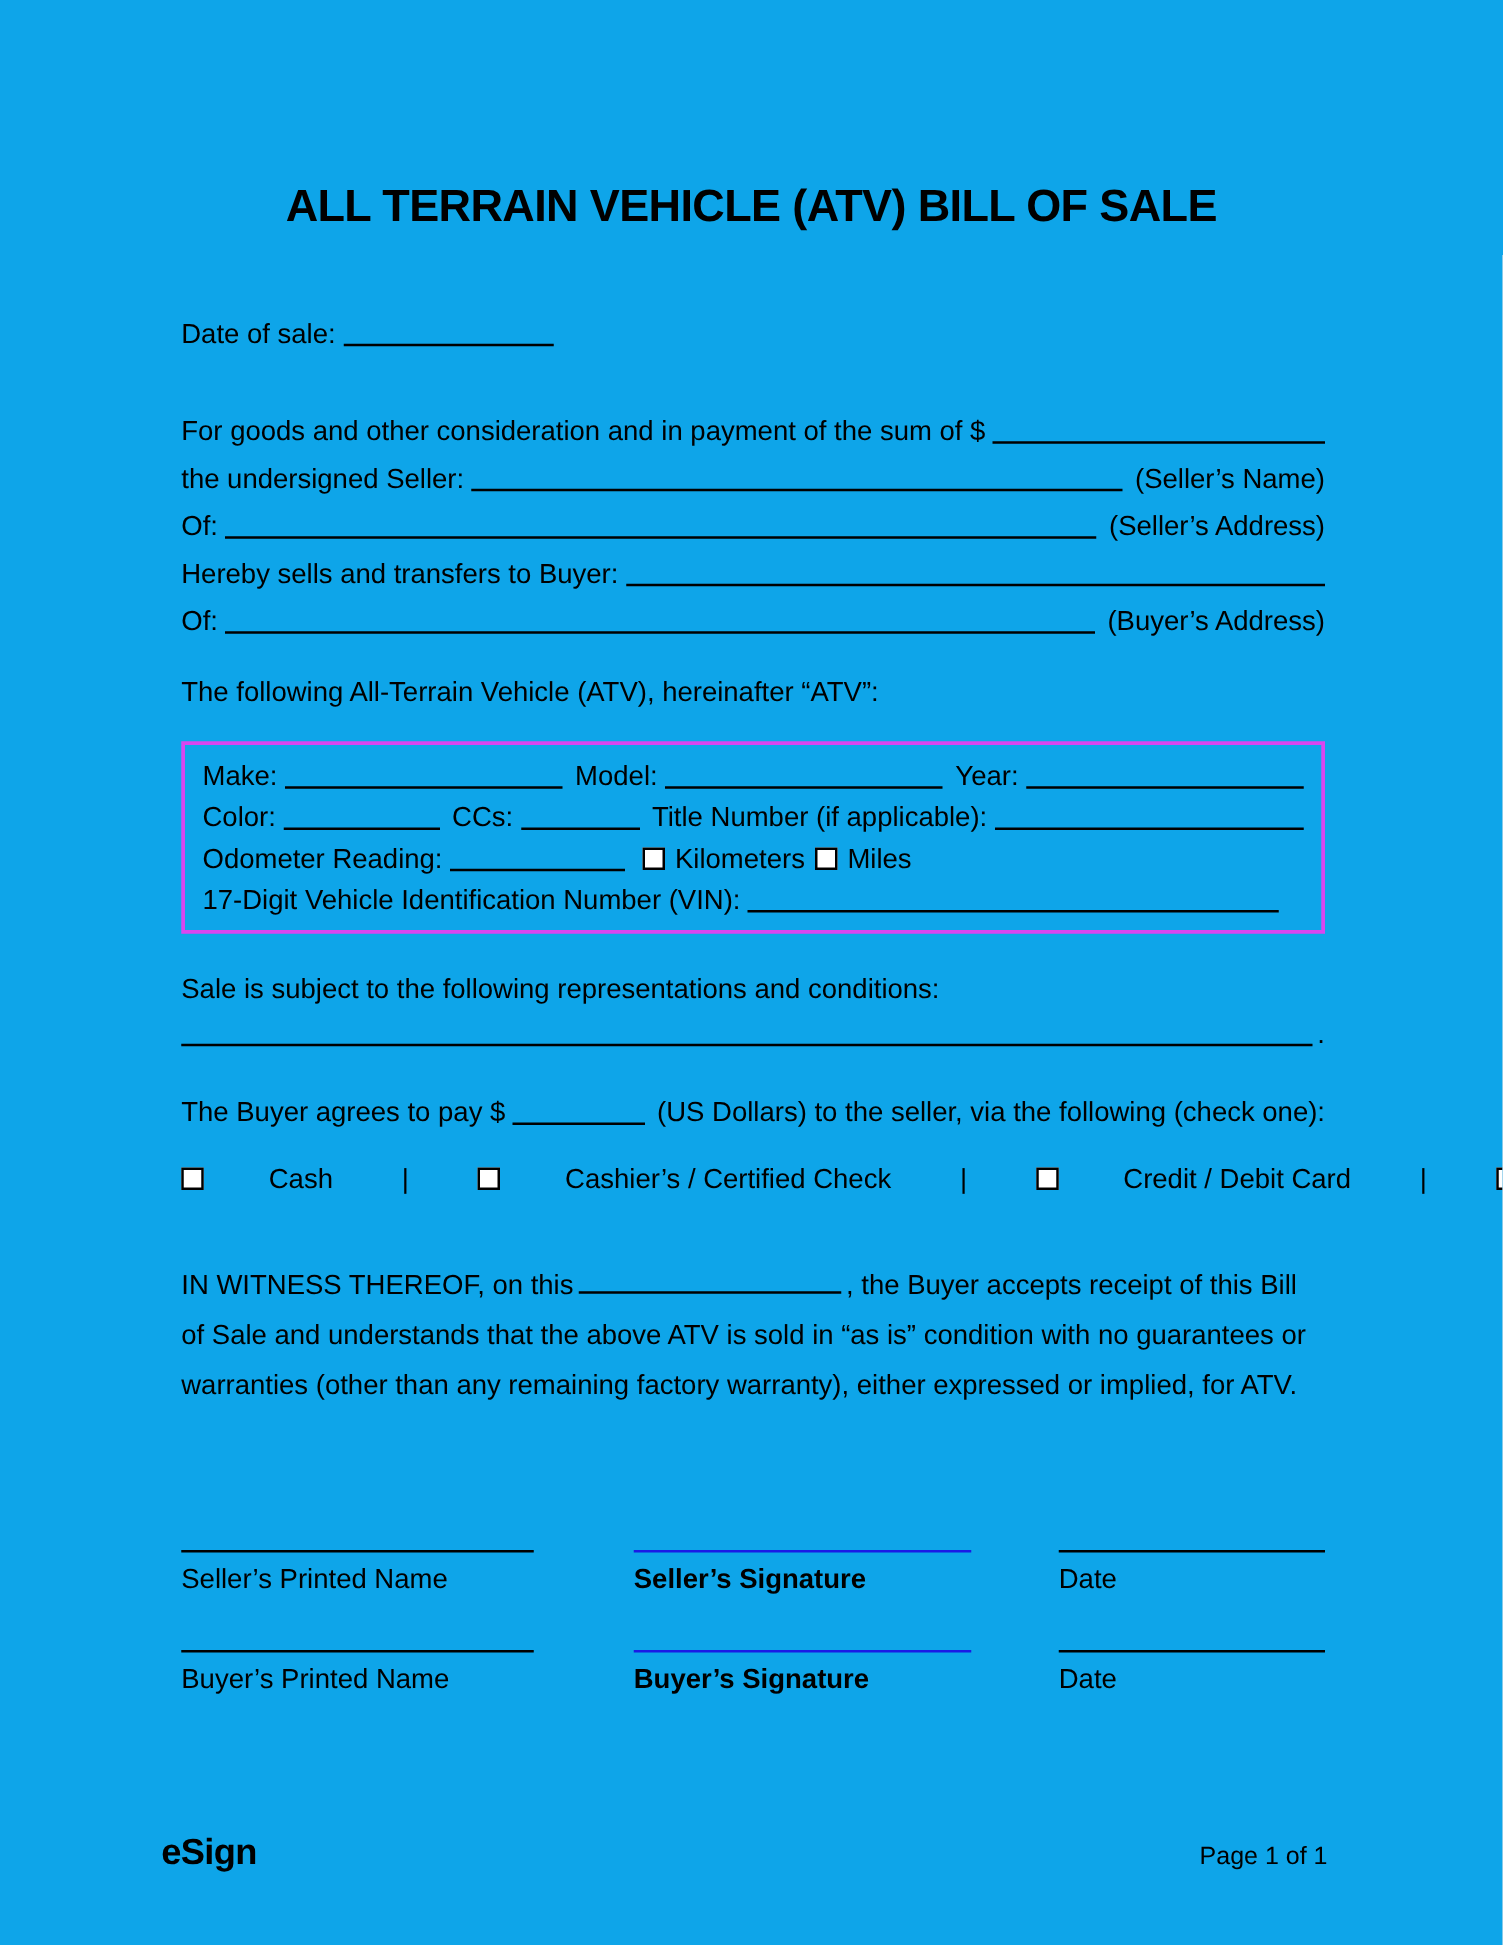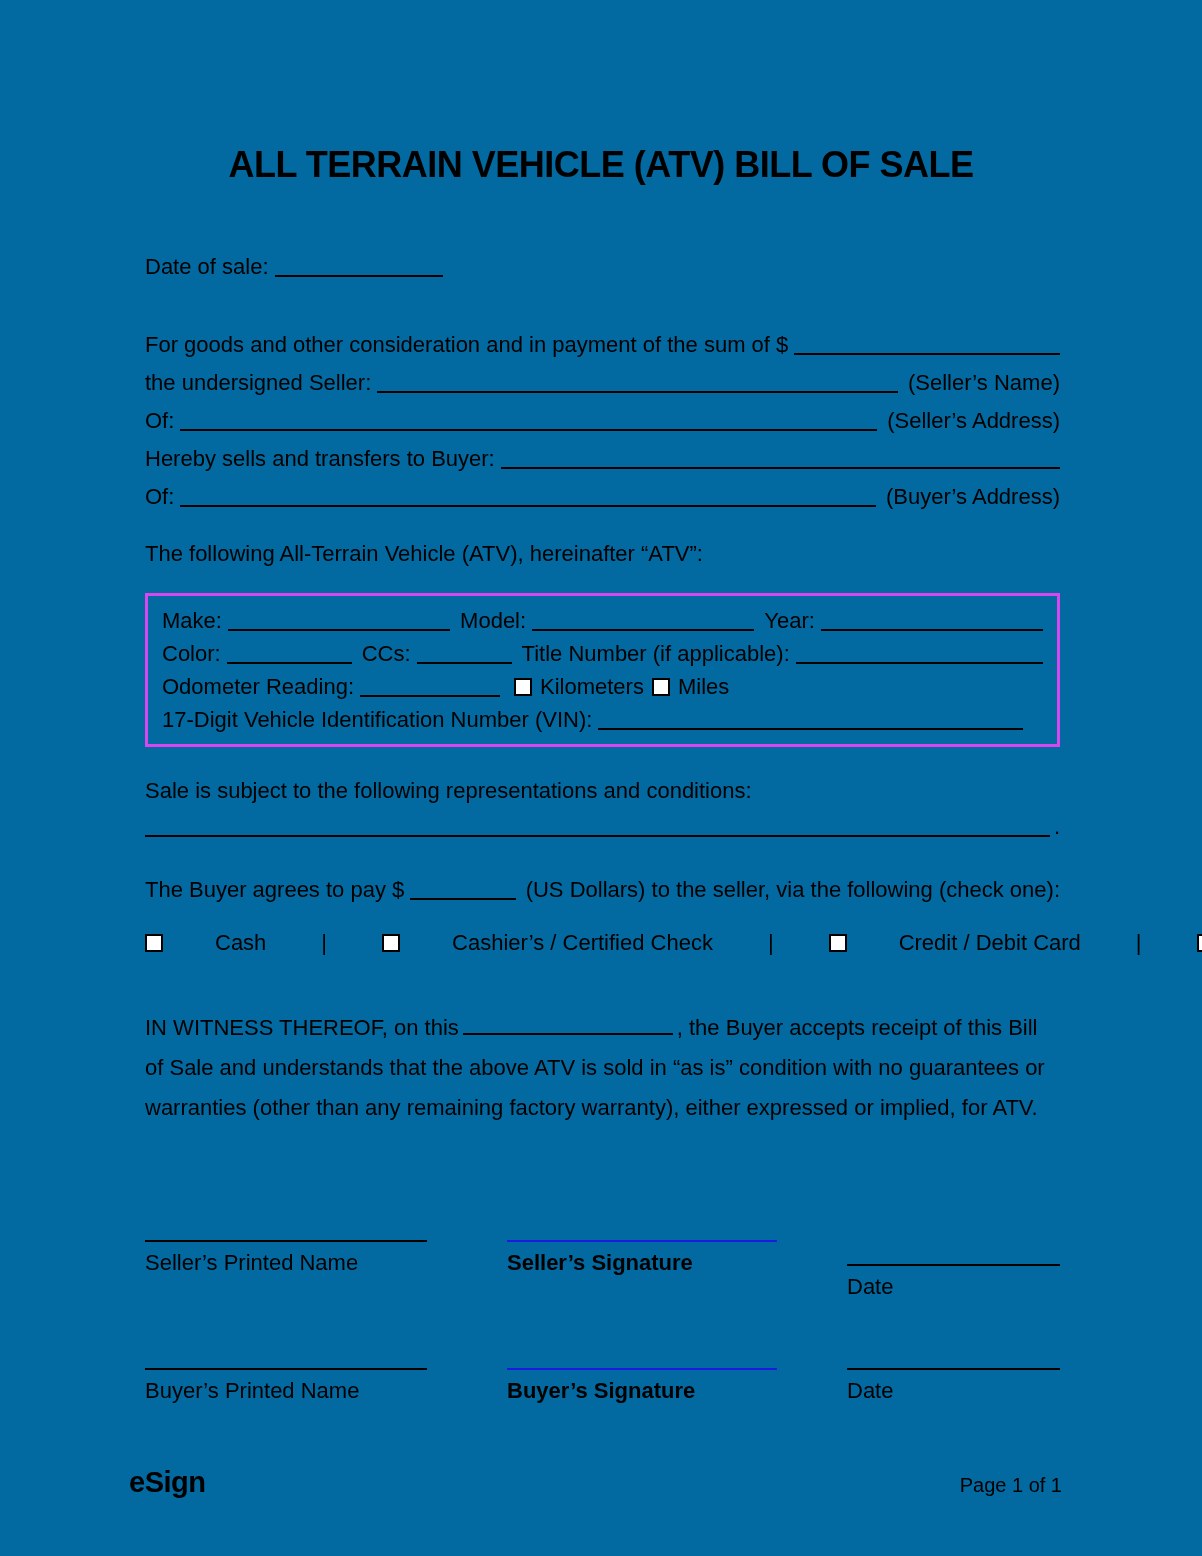--- a/index.html
+++ b/index.html
@@ -1,20 +1,20 @@
 <!DOCTYPE html>
 <html><head>
 <meta charset="utf-8">
 <style>
   html,body { margin:0; padding:0; background:#e8e8e8; }
   .page {
     position:relative;
     width:1202px; height:1556px;
     margin:0 auto;
-    background:#0369a1;
+    background:#0ea5e9;
     font-family:"Liberation Sans", sans-serif;
     font-size:22px;
     color:#000;
     overflow:hidden;
   }
   h1.title {
     margin:143px 0 0 0;
     text-align:center;
     font-size:36px;
     line-height:44px;
@@ -78,21 +78,21 @@
     border-bottom:2px solid #000;
     margin:0 4px;
   }
 
   .sigs { margin-top:112px; }
   .sig-row { display:flex; }
   .sig-row2 { margin-top:44px;align-items:flex-end; }
   .sig-col { display:flex; flex-direction:column; }
   .col-printed { width:282px; }
   .col-signature { width:270px; margin-left:80px; }
-  .col-date { width:213px; margin-left:70px;margin-top:24px; }
+  .col-date { width:213px; margin-left:70px; }
   .sig-line { border-bottom:2px solid #000; height:0; margin-bottom:7px; }
   .sig-line.blue { border-bottom-color:#1a1ae6; }
   .sig-label { line-height:27px; }
   .bold { font-weight:bold; }
 
   .footer {
     position:absolute;
     left:129px; right:140px; top:1466px;
     display:flex; justify-content:space-between; align-items:baseline;
   }

